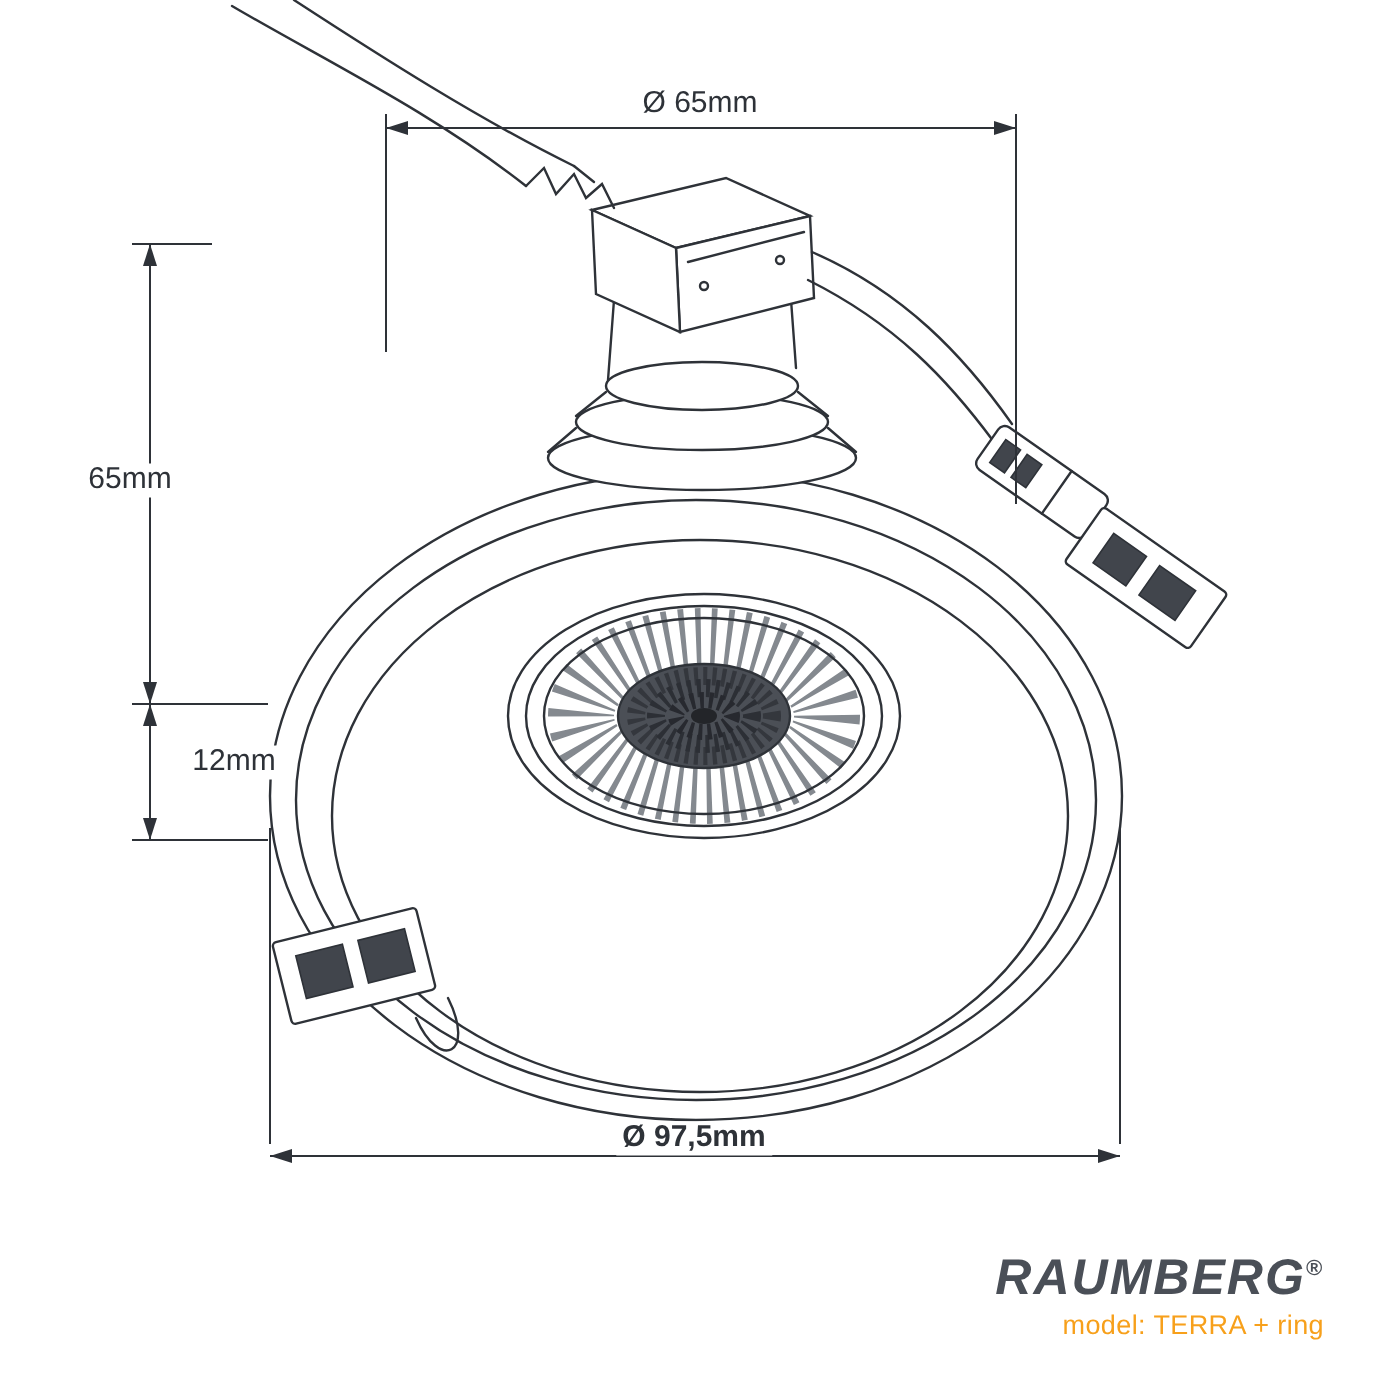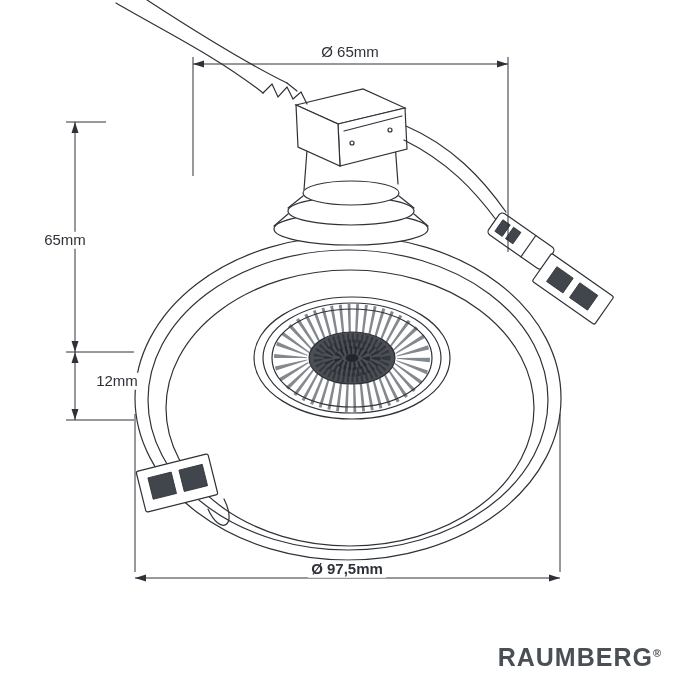--- a/index.html
+++ b/index.html
@@ -15,20 +15,21 @@
   .slot{ fill:#41454c; stroke:#2e3238; stroke-width:0.8; }
   .dim-label {
     position:absolute; transform:translate(-50%,-50%);
     font-size:15px; color:#2e3238; background:#ffffff;
     padding:0 3px; white-space:nowrap; line-height:1.1;
   }
   .brand { position:absolute; right:38px; bottom:30px; text-align:right; }
   .brand-name {
     font-size:25px; font-weight:bold; letter-spacing:1px; color:#4a4f57;
     line-height:1;
+    font-style:italic;
   }
   .brand-name sup { font-size:11px; font-weight:bold; }
   .brand-model { font-size:13.5px; color:#f7a01b; margin-top:3px; letter-spacing:0.2px; }
 </style>
 </head>
 <body>
 
 <div class="stage">
 
   <svg width="700" height="700" viewBox="0 0 700 700">
@@ -142,15 +143,16 @@
   <div class="dim-label" style="left:65px; top:240px;">65mm</div>
 
   <div class="dim-label" style="left:81px; top:381px;margin-left:36px;">12mm</div>
 
   <div class="dim-label" style="left:347px; top:569px;font-weight:bold;">Ø 97,5mm</div>
 
   <div class="brand">
     <div class="brand-name">
       <span>RAUMBERG</span><sup>®</sup>
     </div>
+    <div class="brand-model">model: TERRA + ring</div>
   </div>
 
 </div>
 
 </body></html>

